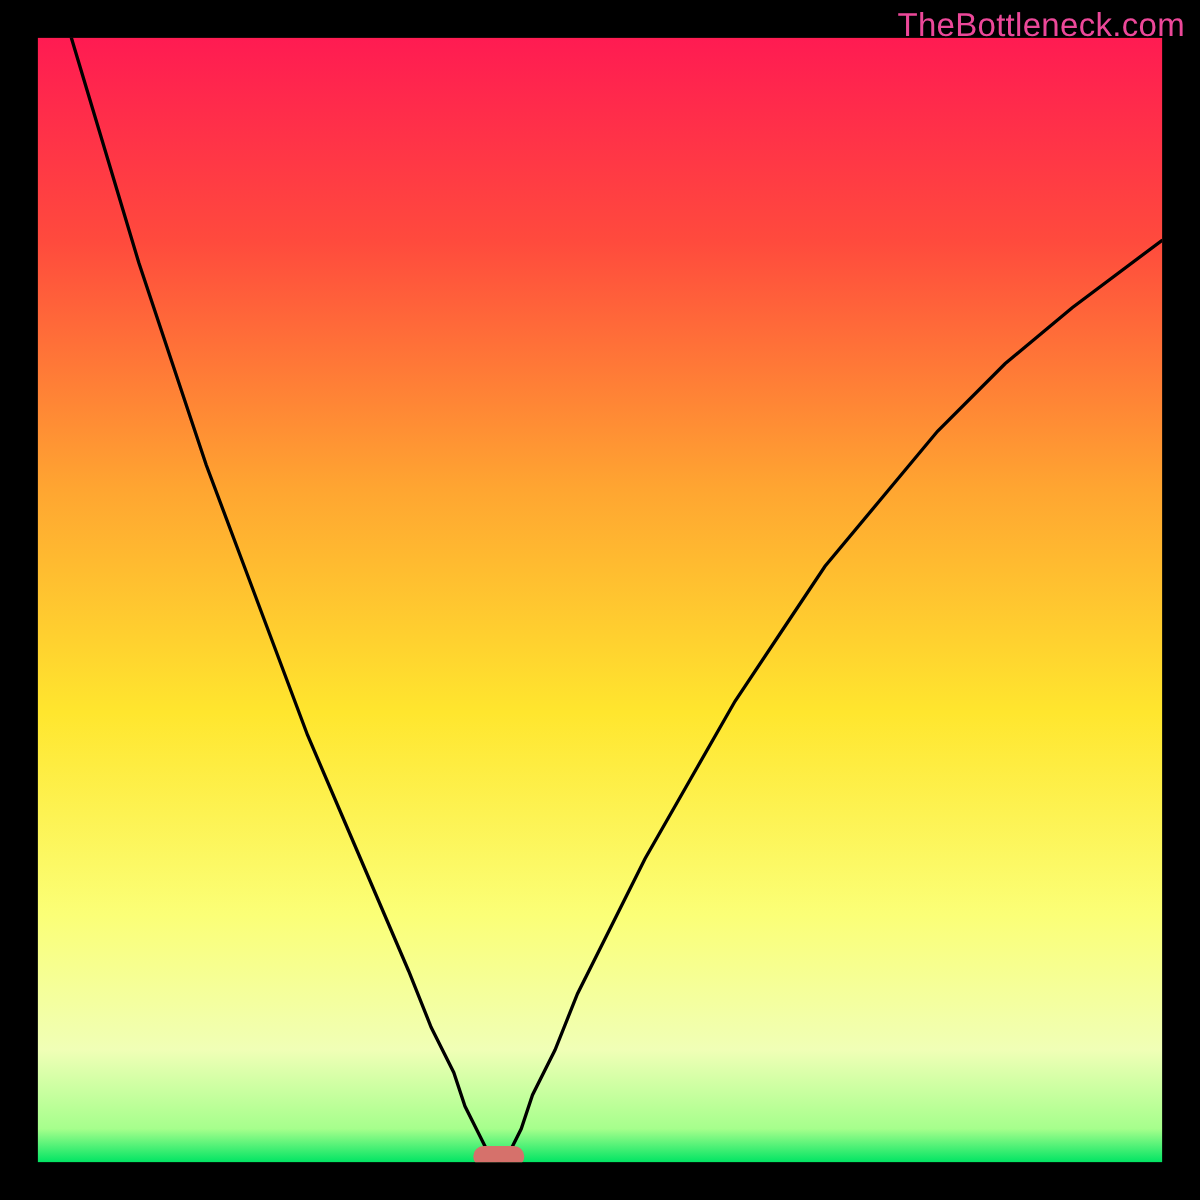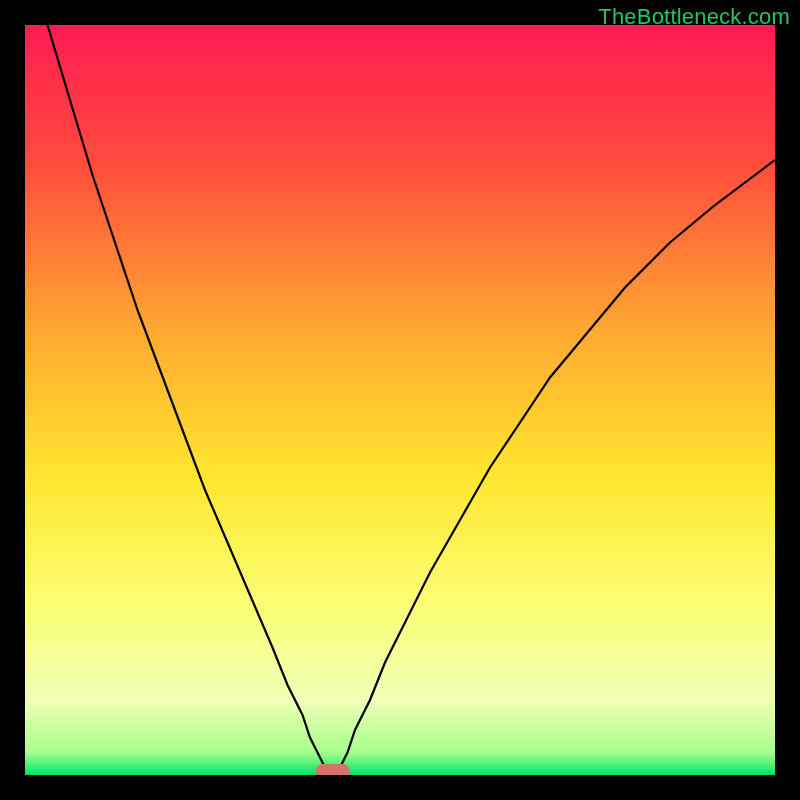--- a/index.html
+++ b/index.html
@@ -24,21 +24,21 @@
     width: 750px;
     height: 750px;
     overflow: hidden;
   }
   .watermark {
     position: absolute;
     top: 4px;
     right: 10px;
     font-size: 22px;
     font-weight: 500;
-    color: #22c55e;
+    color: #ec4899;
     letter-spacing: 0.2px;
     text-align: right;
   }
   svg { display: block; }
 </style>
 </head>
 <body>
 
 <div class="frame">
   <div class="watermark">TheBottleneck.com</div>

